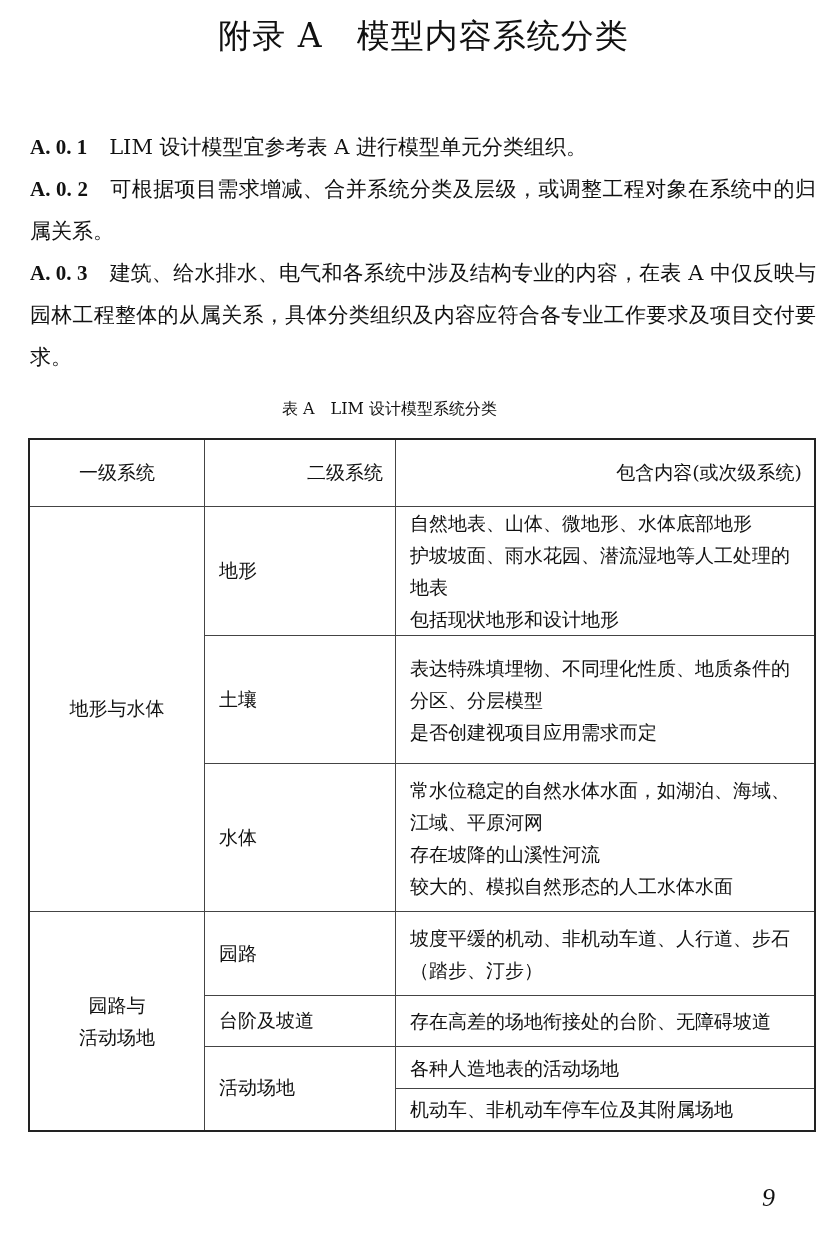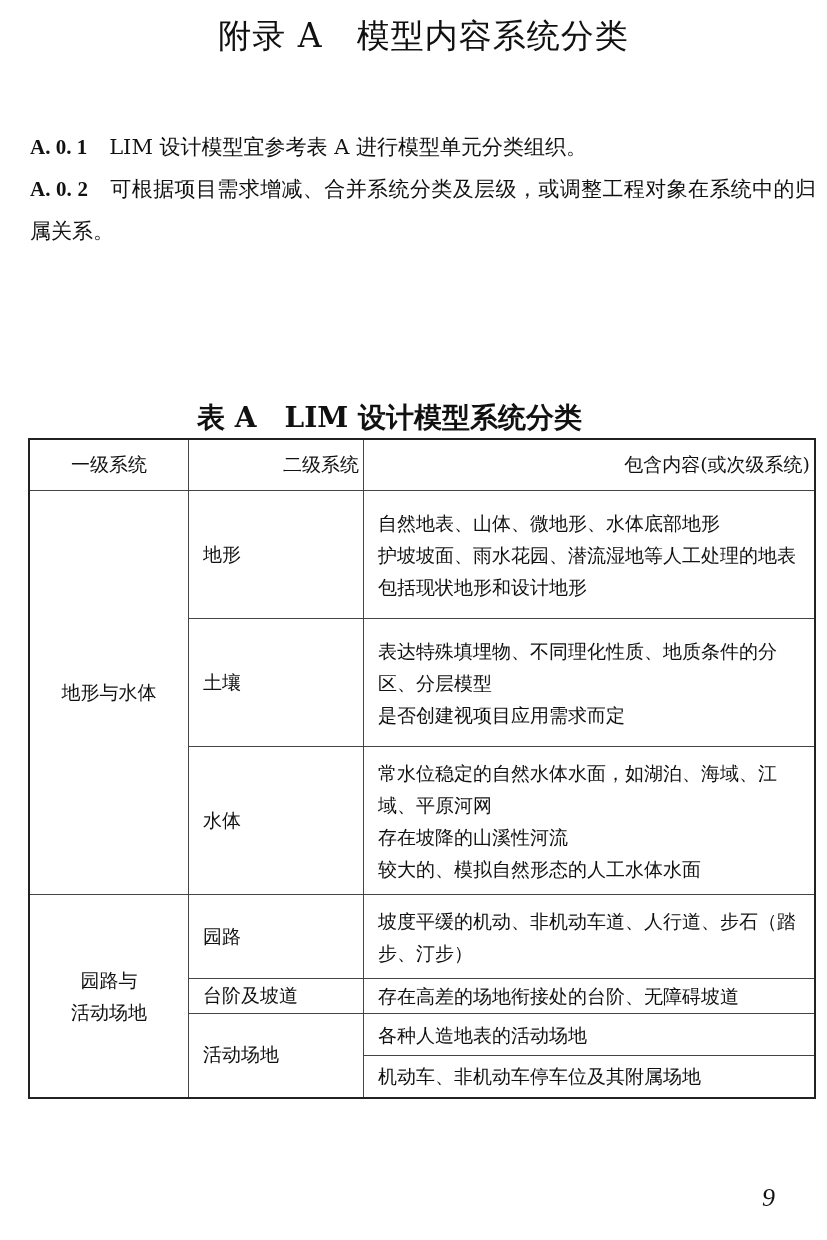--- a/index.html
+++ b/index.html
@@ -10,28 +10,28 @@
   }
   .title {
     position: absolute; top: 14px; left: 10px; width: 827px; text-align: center;
     font-size: 33px; letter-spacing: 1px;
   }
   .clauses { position: absolute; top: 126px; left: 30px; width: 786px; }
   .clause { font-size: 21px; line-height: 42px; text-align: justify; }
   .clause-num { font-weight: bold; font-family: "Liberation Serif", serif; margin-right: 22px; }
   .table-caption {
     position: absolute; top: 399px; left: 0; width: 779px; text-align: center;
-    font-size: 28px; font-weight: bold;
+    font-size: 16px; font-weight: normal;
   }
   table {
     position: absolute; top: 438px; left: 28px; width: 788px;
     border-collapse: collapse; font-size: 19px;
     border: 2px solid #222;
   }
-  td, th { border: 1px solid #444; padding: 4px; vertical-align: middle; font-weight: normal; }
+  td, th { border: 1px solid #444; padding: 12px; vertical-align: middle; font-weight: normal; }
   th { height: 42px; text-align: right; }
   .col1 { width: 150px; text-align: center; }
   .col2 { width: 152px; text-align: left; padding-left: 14px; }
   .col3 { text-align: left; padding: 0 12px 0 14px; line-height: 32px; }
   .line { display: block; }
   .page-number {
     position: absolute; top: 1183px; left: 762px; font-size: 26px; font-style: italic;
     font-family: "Liberation Serif", serif;
   }
 </style>
@@ -39,20 +39,23 @@
 <body>
 
 <div class="title">附录 A　模型内容系统分类</div>
 
 <div class="clauses">
   <div class="clause">
     <span class="clause-num">A. 0. 1</span><span>LIM 设计模型宜参考表 A 进行模型单元分类组织。</span>
   </div>
   <div class="clause">
     <span class="clause-num">A. 0. 2</span><span>可根据项目需求增减、合并系统分类及层级，或调整工程对象在系统中的归属关系。</span>
+  </div>
+  <div class="clause">
+    <span class="clause-num">A. 0. 3</span><span>建筑、给水排水、电气和各系统中涉及结构专业的内容，在表 A 中仅反映与园林工程整体的从属关系，具体分类组织及内容应符合各专业工作要求及项目交付要求。</span>
   </div>
 </div>
 
 <div class="table-caption">表 A　LIM 设计模型系统分类</div>
 
 <table>
   <thead>
     <tr>
       <th class="col1">一级系统</th>
       <th style="width:166px">二级系统</th>

